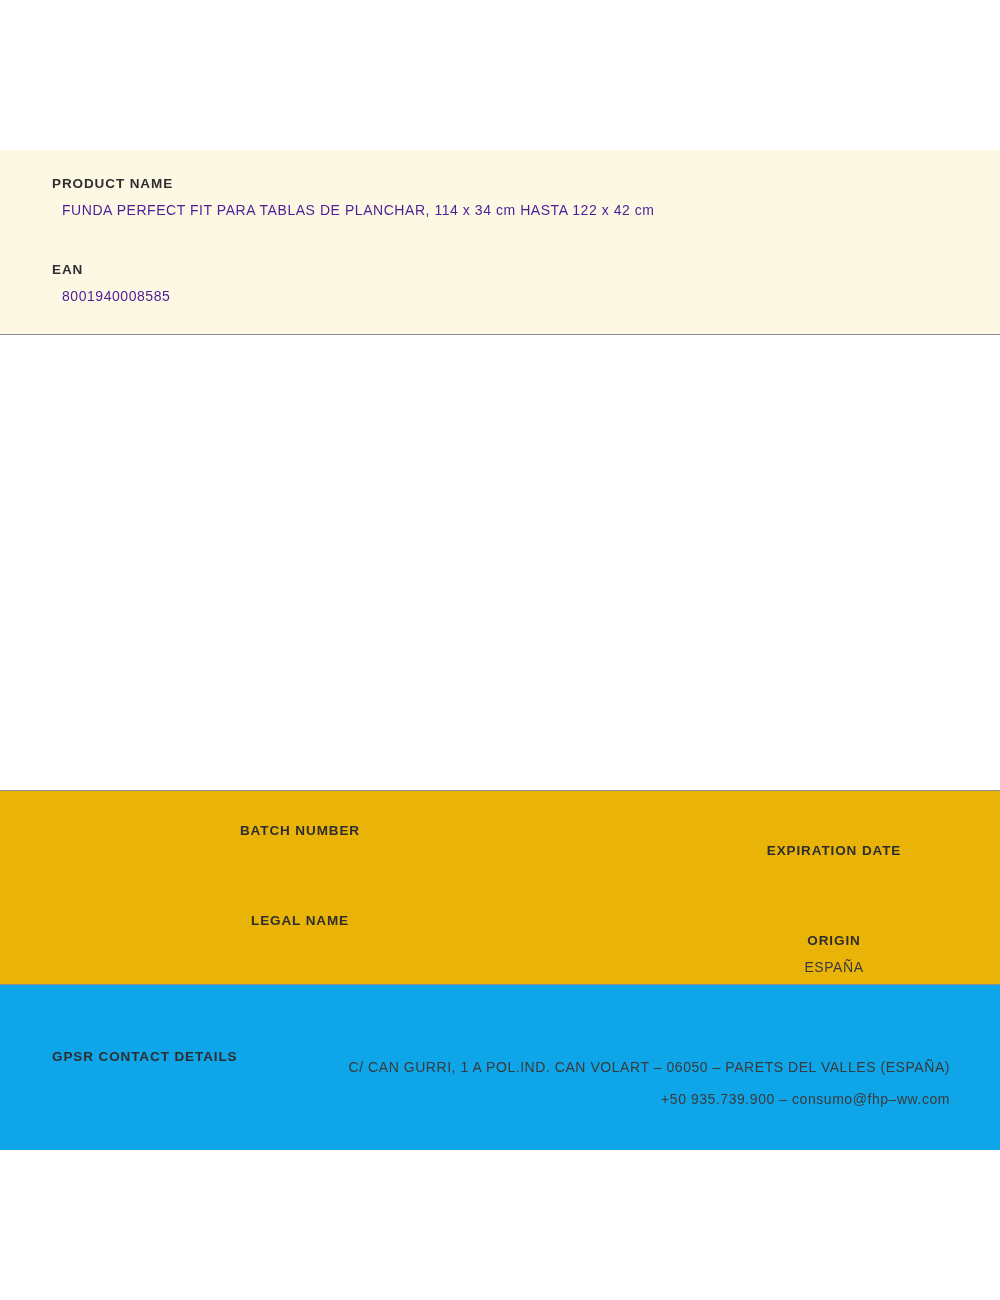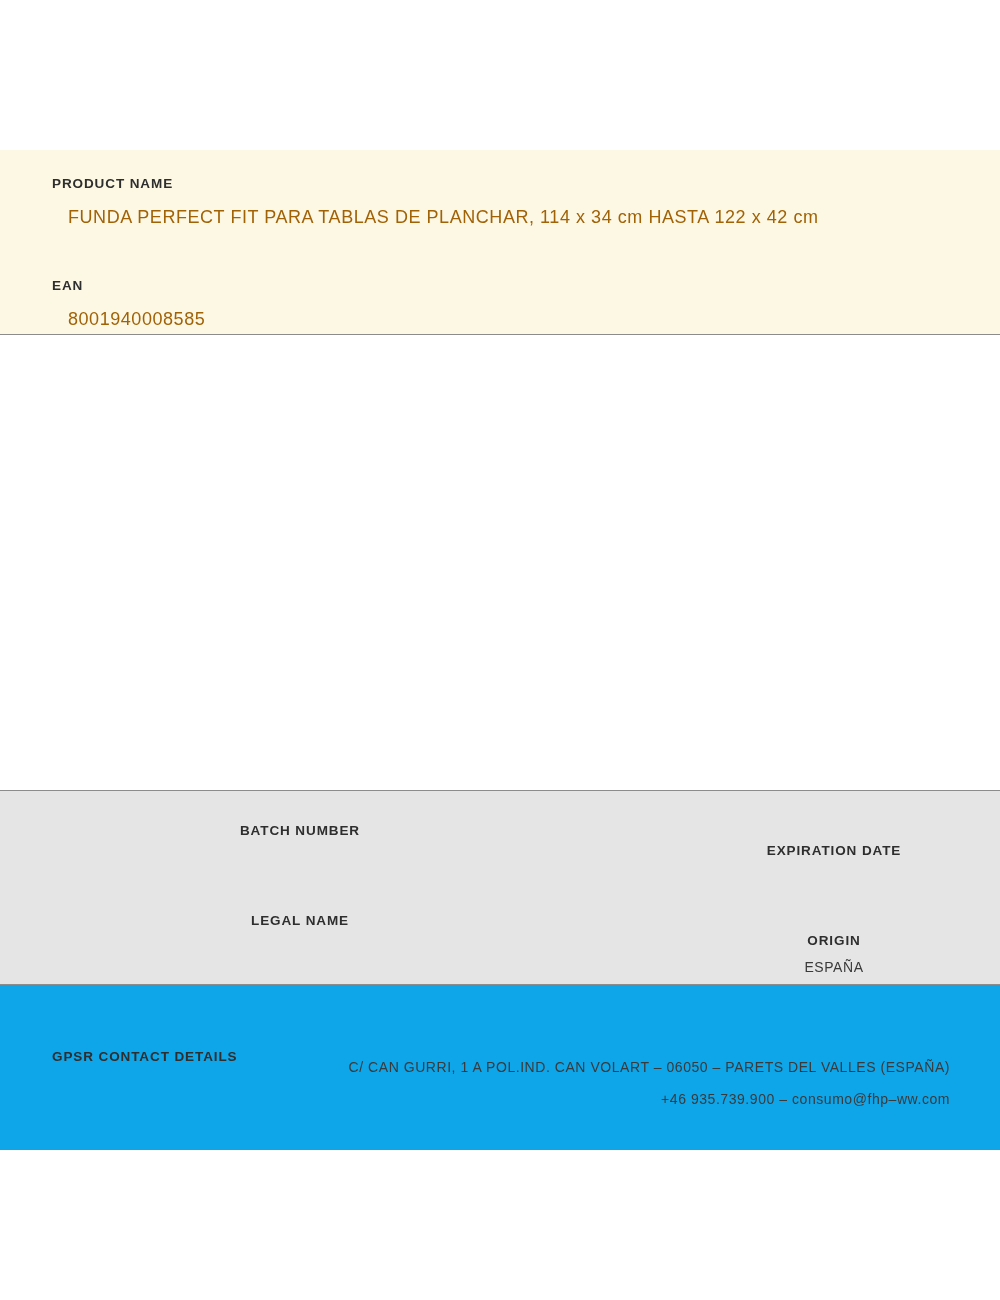--- a/index.html
+++ b/index.html
@@ -47,24 +47,24 @@
     padding: 26px 52px 0 52px;
   }
   .field-label {
     font-size: 13.5px;
     font-weight: bold;
     letter-spacing: 0.9px;
     color: #2e2e2e;
     margin: 0 0 11px 0;
   }
   .field-value {
-    font-size: 18px;
+    font-size: 14px;
     letter-spacing: 0.55px;
-    color: #a16207;
-    margin: 16px;
+    color: #4c1d95;
+    margin: 10px;
     font-weight: normal;
   }
   .gap-block {
     height: 34px;
   }
 
   
   .middle-blank {
     position: absolute;
     left: 0;
@@ -74,21 +74,21 @@
     background: #ffffff;
   }
 
   
   .details-block {
     position: absolute;
     left: 0;
     top: 790px;
     width: 1000px;
     height: 195px;
-    background: #e5e5e5;
+    background: #eab308;
     border-top: 1px solid #8c8c8c;
     border-bottom: 1px solid #8c8c8c;
     box-sizing: border-box;
   }
   .details-row {
     position: absolute;
     width: 1000px;
     display: flex;
   }
   .row-1 { top: 32px; }
@@ -211,19 +211,19 @@
         <p class="col-value">ESPAÑA</p>
       </div>
     </div>
 
   </section>
 
   <section class="gpsr-block">
     <p class="gpsr-label">GPSR CONTACT DETAILS</p>
     <div class="gpsr-lines">
       <p class="gpsr-line">C/ CAN GURRI, 1 A POL.IND. CAN VOLART – 06050 – PARETS DEL VALLES (ESPAÑA)</p>
-      <p class="gpsr-line">+46 935.739.900 – consumo@fhp–ww.com</p>
+      <p class="gpsr-line">+50 935.739.900 – consumo@fhp–ww.com</p>
     </div>
   </section>
 
   <div class="bottom-blank"></div>
 
 </div>
 
 </body></html>

